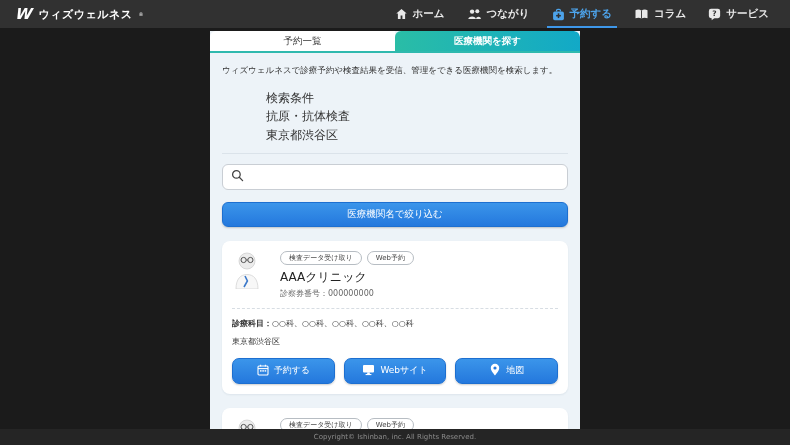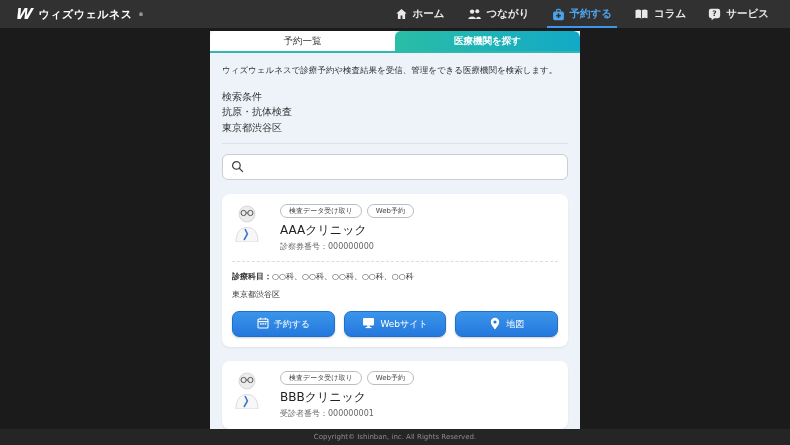--- a/index.html
+++ b/index.html
@@ -30,21 +30,21 @@
   .tab { flex:1; display:flex; align-items:center; justify-content:center;
          font-size:9.5px; cursor:pointer; }
   .tab.inactive { background:#ffffff; color:#333; }
   .tab.active { background:linear-gradient(90deg,#2abda6,#12a9c7); color:#fff;
                 border-radius:6px 6px 0 0; font-weight:bold; }
 
   .content-body { padding:8px 12px 0; }
   .intro { font-size:8.5px; color:#333; margin:4px 0 12px; line-height:1.4; }
 
   .cond-row { display:flex; justify-content:space-between; align-items:center; margin-bottom:8px; }
-  .cond-lines { font-size:10px; color:#333; line-height:1.55; }
+  .cond-lines { font-size:12px; color:#333; line-height:1.55;margin-left:44px; }
   .cond-set-btn { background:#2a8ce8; color:#fff; border:1px solid #1f7ad4; border-radius:6px;
                   font-size:8.5px; padding:7px 9px; cursor:pointer;
                   font-family:inherit; box-shadow:0 1px 2px rgba(0,0,0,.15); }
   .divider { border:none; border-top:1px solid #dbe3ea; margin:6px 0 10px; }
 
   .searchbox { background:#fff; border:1px solid #c9ced4; border-radius:6px; height:26px;
                display:flex; align-items:center; padding:0 8px; gap:6px; }
   .searchbox input { flex:1; border:none; outline:none; font-size:10px; background:transparent;
                      font-family:inherit; color:#333; }
 
@@ -168,20 +168,21 @@
       <hr class="divider">
 
       <div class="searchbox">
         <span><svg width="13" height="13" viewBox="0 0 13 13">
               <circle cx="5.4" cy="5.4" r="3.8" fill="none" stroke="#444" stroke-width="1.3"></circle>
               <line x1="8.3" y1="8.3" x2="11.6" y2="11.6" stroke="#444" stroke-width="1.3" stroke-linecap="round"></line>
             </svg></span>
         <input type="text" placeholder="" value="" style="">
       </div>
 
+      <button class="filter-btn">医療機関名で絞り込む</button>
 
       <div class="card">
         <div class="card-head">
           <div class="avatar">
             <svg width="30" height="38" viewBox="0 0 30 38">
                 <circle cx="15" cy="10" r="8" fill="#ececec" stroke="#cfcfcf" stroke-width="0.8"></circle>
                 <circle cx="11.6" cy="9" r="2.6" fill="none" stroke="#555" stroke-width="1"></circle>
                 <circle cx="18.4" cy="9" r="2.6" fill="none" stroke="#555" stroke-width="1"></circle>
                 <line x1="14.2" y1="9" x2="15.8" y2="9" stroke="#555" stroke-width="1"></line>
                 <path d="M4 38 c0-10 4.5-14.5 11-14.5 s11 4.5 11 14.5 Z" fill="#f7f7f7" stroke="#d4d4d4" stroke-width="0.8"></path>

